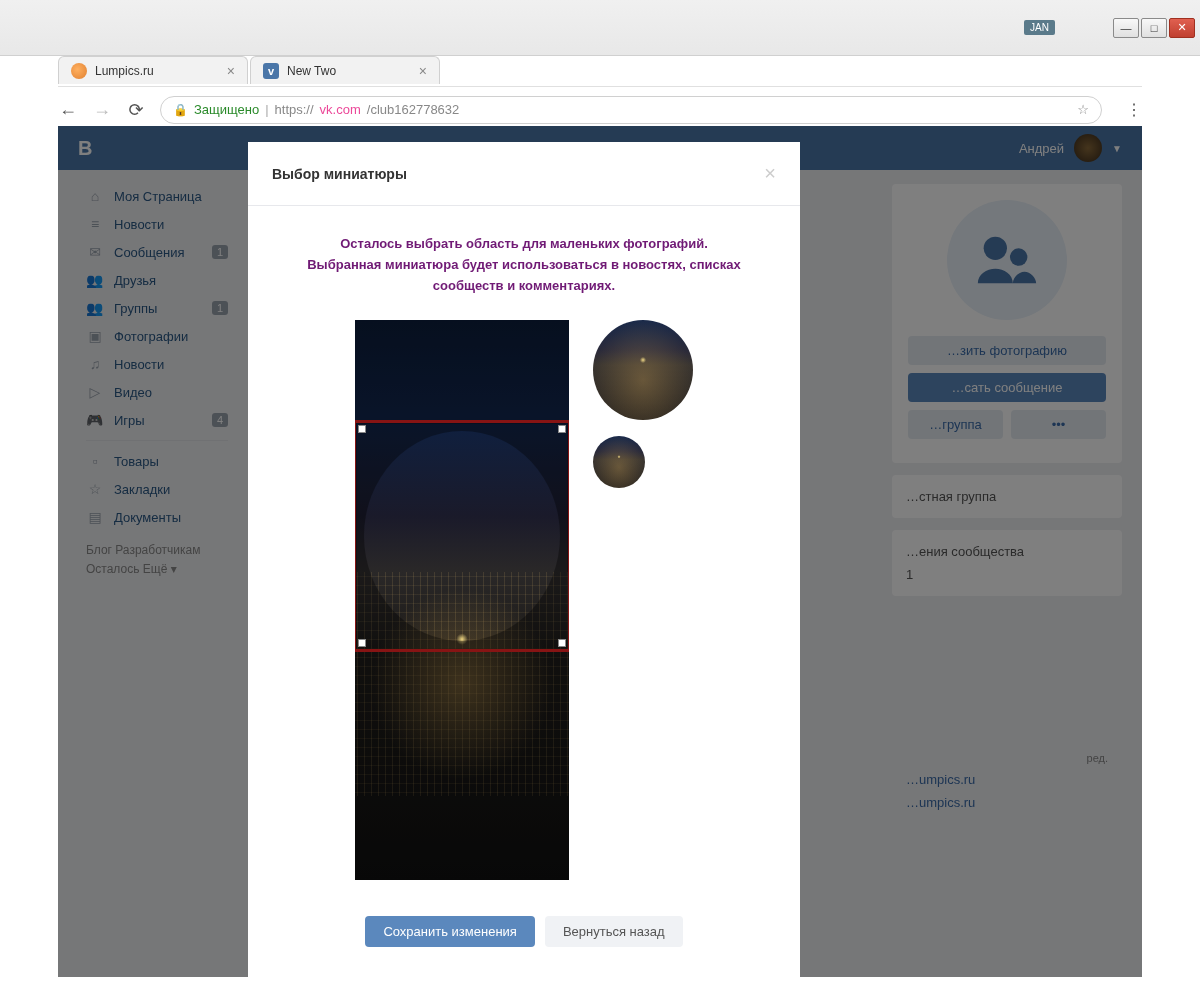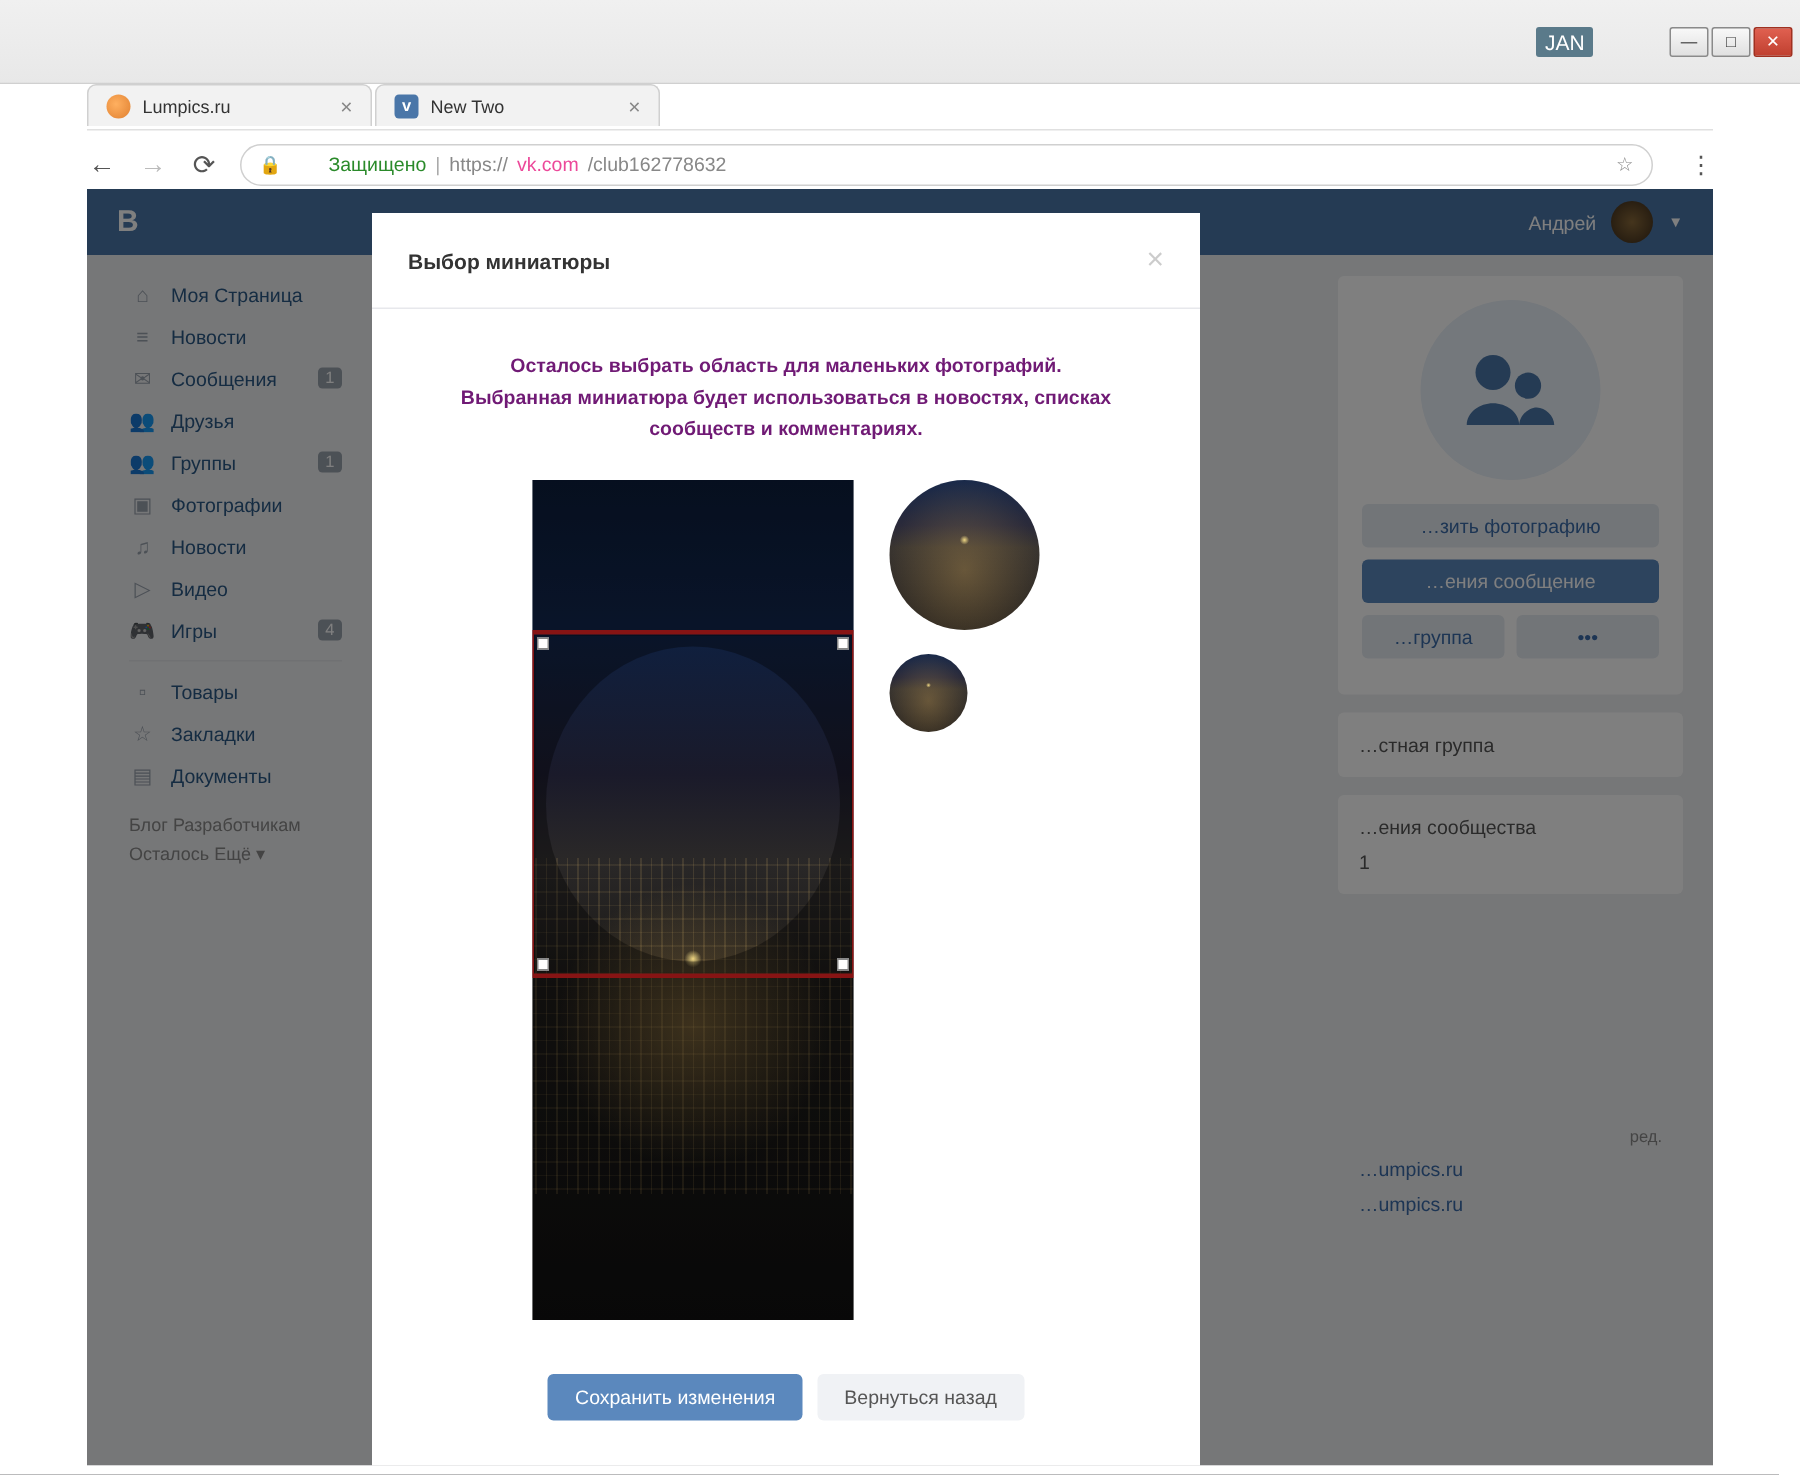--- a/index.html
+++ b/index.html
@@ -1,38 +1,38 @@
 <!DOCTYPE html>
 <html><head>
   <meta charset="utf-8">
   <style>
     * { margin: 0; padding: 0; box-sizing: border-box; }
     body { font-family: -apple-system, BlinkMacSystemFont, 'Segoe UI', Arial, sans-serif; background: #fff; overflow: hidden; width: 1200px; height: 983px; position: relative; }
     
     
     .window-chrome { height: 56px; background: linear-gradient(#f0f0f0, #e8e8e8); border-bottom: 1px solid #d0d0d0; display: flex; align-items: center; justify-content: flex-end; padding: 0 4px; }
-    .win-badge { background: #5a7a8a; color: #fff; padding: 2px 6px; font-size: 14px; border-radius: 2px; margin-right: auto; margin-left: 1020px; }
+    .win-badge { background: #5a7a8a; color: #fff; padding: 2px 6px; font-size: 10px; border-radius: 2px; margin-right: auto; margin-left: 1020px; }
     .win-btn { width: 26px; height: 20px; display: flex; align-items: center; justify-content: center; margin: 0 1px; border: 1px solid #8a8a8a; background: linear-gradient(#f8f8f8, #e0e0e0); border-radius: 2px; font-size: 11px; color: #333; }
     .win-btn.close { background: linear-gradient(#e06050, #c04030); color: #fff; border-color: #a03020; }
     
     
     .tab-bar { position: absolute; top: 56px; left: 58px; display: flex; gap: 2px; }
     .tab { background: #f2f2f2; border: 1px solid #d0d0d0; border-bottom: none; border-radius: 6px 6px 0 0; height: 28px; padding: 0 12px; display: flex; align-items: center; gap: 8px; font-size: 12px; color: #333; width: 190px; }
     .tab-icon { width: 16px; height: 16px; border-radius: 50%; }
     .tab-close { margin-left: auto; color: #888; font-size: 14px; }
     .tab-icon.orange { background: radial-gradient(circle at 40% 40%, #ffb060, #e08030); }
     .tab-icon.vk { background: #4a76a8; color: #fff; display: flex; align-items: center; justify-content: center; font-size: 11px; font-weight: bold; border-radius: 3px; }
     
     
     .nav-row { position: absolute; top: 86px; left: 58px; right: 58px; height: 40px; display: flex; align-items: center; gap: 14px; border-top: 1px solid #e0e0e0; padding-top: 6px; }
     .nav-btn { color: #555; font-size: 18px; width: 20px; text-align: center; }
     .nav-btn.disabled { color: #bbb; }
     .addr-bar { flex: 1; height: 28px; border: 1px solid #d0d0d0; border-radius: 14px; display: flex; align-items: center; padding: 0 12px; gap: 6px; font-size: 13px; }
     .lock { color: #2a8a2a; font-size: 12px; }
-    .secure-label { color: #2a8a2a; margin-left: 25px; }
+    .secure-label { color: #2a8a2a; }
     .addr-sep { color: #aaa; }
     .addr-host { color: #ec4899; }
     .addr-path { color: #888; }
     .star { color: #888; }
     .menu-dots { color: #555; font-size: 16px; margin-left: 10px; }
     
     
     .vk-page { position: absolute; top: 126px; left: 58px; right: 58px; bottom: 6px; background: #edeef0; overflow: hidden; }
     .vk-header { height: 44px; background: #4a76a8; display: flex; align-items: center; padding: 0 20px; }
     .vk-logo { color: #fff; font-size: 20px; font-weight: bold; }
@@ -215,21 +215,21 @@
   <div class="vk-right">
     <div class="group-card">
       <div class="group-avatar">
         <svg viewBox="0 0 24 24">
             <circle cx="8" cy="8" r="4"></circle>
             <circle cx="16" cy="11" r="3"></circle>
             <path d="M2 20c0-3 3-5 6-5s6 2 6 5 M14 20c0-2 2-4 4-4s4 2 4 4"></path>
           </svg>
       </div>
       <button class="group-btn btn-secondary">…зить фотографию</button>
-      <button class="group-btn btn-primary">…ения сообщение</button>
+      <button class="group-btn btn-primary">…сать сообщение</button>
       <div class="btn-row">
         <button class="group-btn btn-secondary">…группа</button>
         <button class="group-btn btn-secondary dots-btn">•••</button>
       </div>
     </div>
     <div class="side-text">…стная группа</div>
     <div class="side-text">
       <div>…ения сообщества</div>
       <div style="margin-top:8px">1</div>
     </div>

